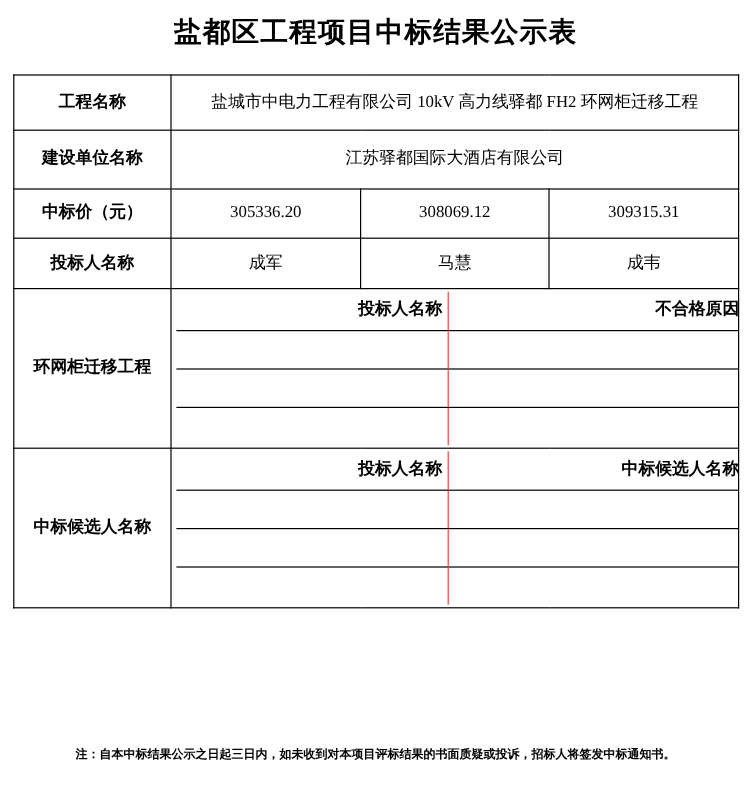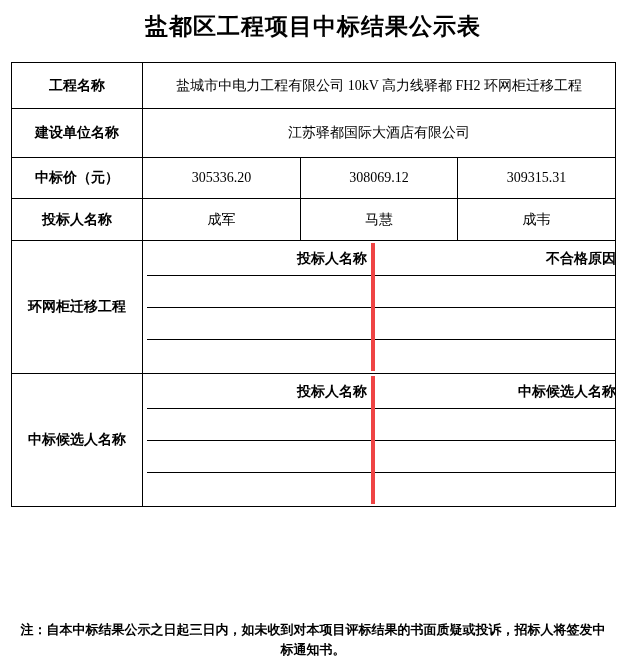--- a/index.html
+++ b/index.html
@@ -57,29 +57,29 @@
   }
   table.sub td {
     border: 0;
     border-bottom: 1px solid #000;
     height: 32px;
     text-align: right;
     vertical-align: middle;
     font-size: 14px;
     padding: 2px 4px;
   }
-  table.sub td.c2 { border-left: 4px solid #ef4444; font-family: Liberation Serif, serif; }
+  table.sub td.c2 { border-left: 1px solid #ef4444; font-family: Liberation Serif, serif; }
   table.sub tr:last-child td { border-bottom: 0; }
   table.sub td.hdr { font-weight: bold; }
 
   .note {
     position: absolute;
     left: 18px; top: 620px;
     width: 590px;
-    font-size: 13px;
+    font-size: 10px;
     font-weight: bold;
     line-height: 20px;
     text-align: center;
   }
 </style>
 </head>
 <body>
 
 <div class="page">
 

